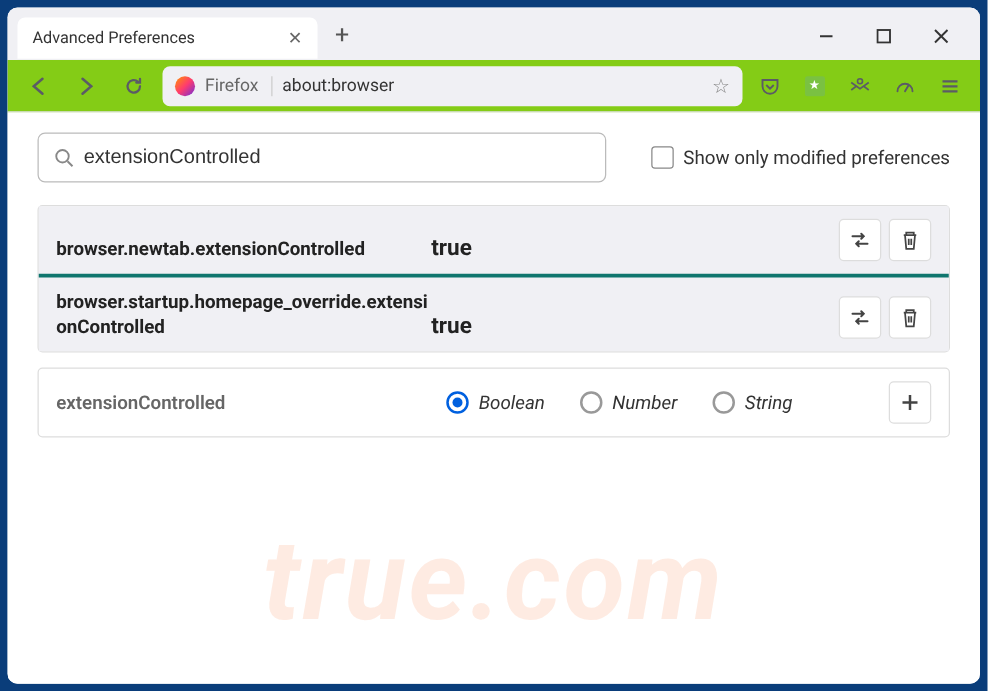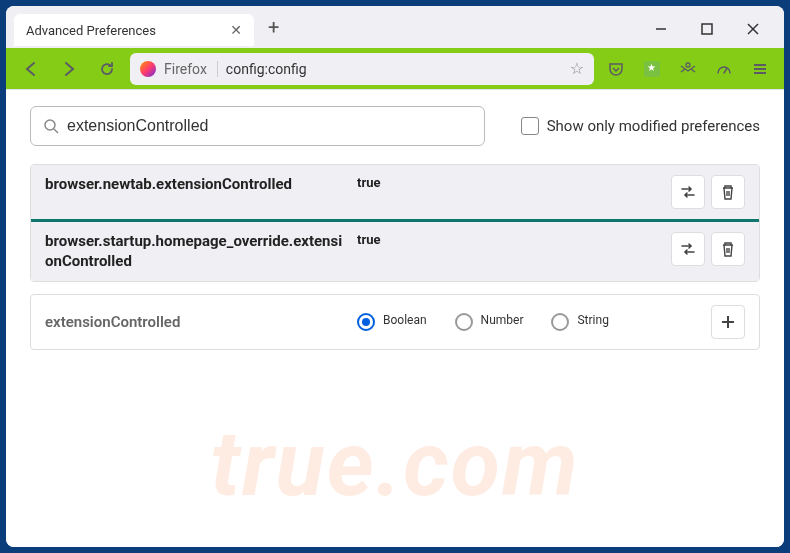--- a/index.html
+++ b/index.html
@@ -172,36 +172,35 @@
       border-radius: 3px;
       cursor: pointer;
     }
     .prefs-table {
       border: 1px solid #ddd;
       border-radius: 4px;
       margin-bottom: 12px;
     }
     .pref-row {
       display: flex;
-      align-items: flex-start;
+      align-items: flex-end;
       padding: 10px 14px;
-      gap: 12px;
       background: #f0f0f4;
     }
     .pref-row + .pref-row { border-top: 3px solid #0f766e; }
     .pref-name {
       font-size: 15px;
       font-weight: 700;
       color: #222;
       width: 300px;
       word-break: break-word;
       line-height: 1.3;
     }
     .pref-value {
-      font-size: 13px;
+      font-size: 18px;
       font-weight: 700;
       color: #222;
       flex: 1;
     }
     .pref-actions {
       display: flex;
       gap: 6px;
     }
     .action-btn {
       width: 34px; height: 34px;
@@ -229,25 +228,26 @@
       width: 300px;
     }
     .radio-group {
       display: flex;
       gap: 28px;
       flex: 1;
       align-items: center;
     }
     .radio-option {
       display: flex;
-      align-items: flex-start;
-      gap: 8px;
-      font-size: 12px;
-      color: #333;
-      cursor: pointer;
+      align-items: flex-end;
+      gap: 8px;
+      font-size: 15px;
+      color: #333;
+      cursor: pointer;
+      font-style: italic;
     }
     .radio {
       width: 18px; height: 18px;
       border: 2px solid #999;
       border-radius: 50%;
       position: relative;
     }
     .radio.checked {
       border-color: #0060df;
     }
@@ -321,21 +321,21 @@
         </svg>
       </div>
     <div class="nav-btn">
         <svg width="18" height="18">
           <path d="M14 9 A5 5 0 1 1 12.5 5.5 M14 3 L14 6 L11 6" fill="none" stroke="#5b5b66" stroke-width="1.8" stroke-linecap="round"></path>
         </svg>
       </div>
     <div class="url-bar">
       <span class="ff-logo"></span>
       <span class="url-prefix">Firefox</span>
-      <span class="url-address">config:config</span>
+      <span class="url-address">about:browser</span>
       <span class="star-icon">☆</span>
     </div>
     <div class="toolbar-icon">
         <svg width="18" height="18">
           <path d="M3 4 H15 V9 A6 6 0 0 1 3 9 Z M6 8 L9 11 L12 8" fill="none" stroke="#5b5b66" stroke-width="1.5"></path>
         </svg>
       </div>
     <div class="toolbar-icon">
         <div class="ext-icon"></div>
       </div>

